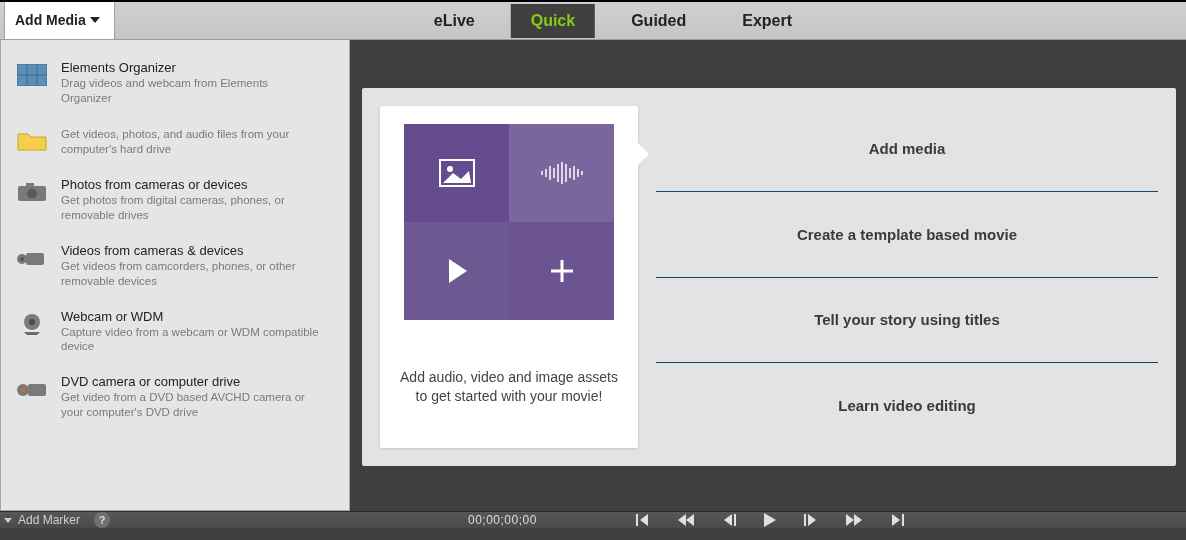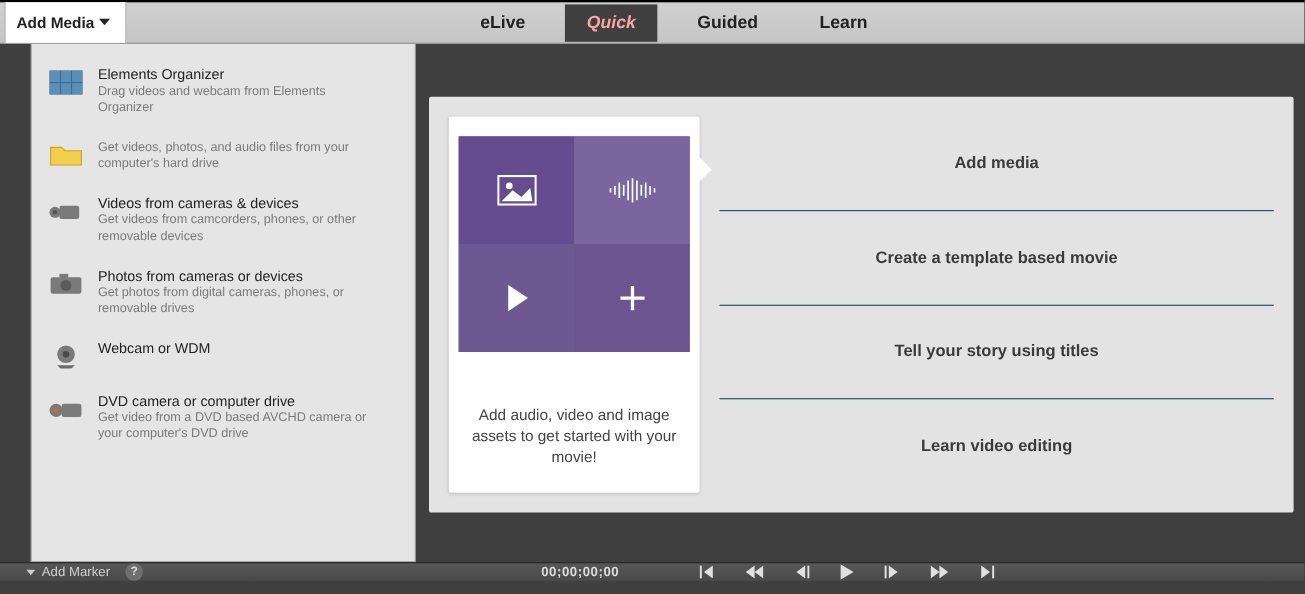--- a/index.html
+++ b/index.html
@@ -44,33 +44,31 @@
   }
   .mode-tab {
     font-weight: bold;
     font-size: 16px;
     color: #222;
     padding: 8px 20px;
     cursor: pointer;
   }
   .mode-tab.active {
     background: #3f3f3f;
-    color: #fca5a5;
-    font-style: italic;
+    color: #84cc16;
   }
 
   .workspace { display: flex; height: 471px; }
 
   .dropdown {
     width: 350px;
     background: #e5e5e5;
     border: 1px solid #a8a8a8;
     border-top: none;
     padding: 10px 0;
-    margin-left: 28px;
   }
   .menu-item {
     display: flex;
     gap: 12px;
     padding: 10px 14px;
     cursor: pointer;
   }
   .menu-icon {
     width: 34px; height: 26px; flex-shrink: 0;
     display: flex; align-items: center; justify-content: center;
@@ -87,21 +85,21 @@
   }
   .quick-panel {
     background: #e3e3e3;
     border-radius: 2px;
     height: 378px;
     display: flex;
     padding: 18px;
     gap: 18px;
   }
   .card-left {
-    width: 228px;
+    width: 258px;
     background: #fff;
     border-radius: 2px;
     padding: 18px 14px 10px 14px;
     display: flex;
     flex-direction: column;
     align-items: center;
     box-shadow: 0 1px 3px rgba(0,0,0,0.15);
     position: relative;
   }
   .card-left::after {
@@ -153,58 +151,58 @@
   .option-row:first-child { border-top:none; }
 
   .bottombar {
     height: 17px;
     background: linear-gradient(#575757,#4a4a4a);
     border-top:1px solid #2a2a2a;
     display:flex;
     align-items:center;
     color:#d0d0d0;
     font-size:12px;
-    padding: 0 24px;
+    padding: 0 4px;
     position:relative;
   }
   .marker-caret {
     width:0;height:0;
     border-left:4px solid transparent;
     border-right:4px solid transparent;
     border-top:5px solid #ccc;
     margin-right:6px;
   }
   .help-circle {
     width:16px;height:16px;border-radius:50%;
     background:#6f6f6f;color:#ddd;font-size:11px;font-weight:bold;
     display:flex;align-items:center;justify-content:center;margin-left:14px;
     cursor:pointer;
   }
   .timecode {
-    position:absolute; left:492px; color:#ddd; font-size:12px; letter-spacing:0.5px;font-weight:bold;
+    position:absolute; left:468px; color:#ddd; font-size:12px; letter-spacing:0.5px;
   }
   .transport {
     position:absolute; left:636px; display:flex; gap:28px; align-items:center;
   }
   .tbtn { color:#e0e0e0; cursor:pointer; display:flex; align-items:center; }
   svg { display:block; }
 </style>
 </head>
 <body>
 
 <div class="topbar">
   <div class="add-media-btn">
     <span>Add Media</span>
     <span class="caret-down"></span>
   </div>
   <div class="mode-tabs">
     <div class="mode-tab"><span>eLive</span></div>
     <div class="mode-tab active"><span>Quick</span></div>
     <div class="mode-tab"><span>Guided</span></div>
-    <div class="mode-tab"><span>Learn</span></div>
+    <div class="mode-tab"><span>Expert</span></div>
   </div>
 </div>
 
 <div class="workspace">
 
   <div class="dropdown">
 
     <div class="menu-item">
       <div class="menu-icon">
         <svg width="30" height="22">
@@ -226,56 +224,57 @@
             <path d="M1 5 L1 20 L29 20 L29 7 L14 7 L11 4 L1 4 Z" fill="#f3cf4a" stroke="#c7a42a"></path>
           </svg>
       </div>
       <div class="menu-text">
         <div class="menu-desc">Get videos, photos, and audio files from your computer's hard drive</div>
       </div>
     </div>
 
     <div class="menu-item">
       <div class="menu-icon">
+        <svg width="30" height="22">
+            <rect x="1" y="5" width="28" height="15" rx="2" fill="#7a7a7a"></rect>
+            <circle cx="15" cy="12.5" r="5" fill="#5a5a5a"></circle>
+            <rect x="9" y="2" width="8" height="4" fill="#7a7a7a"></rect>
+          </svg>
+      </div>
+      <div class="menu-text">
+        <div class="menu-title">Photos from cameras or devices</div>
+        <div class="menu-desc">Get photos from digital cameras, phones, or removable drives</div>
+      </div>
+    </div>
+
+    <div class="menu-item">
+      <div class="menu-icon">
         <svg width="32" height="22">
             <rect x="10" y="6" width="18" height="12" rx="2" fill="#7a7a7a"></rect>
             <circle cx="6" cy="12" r="5" fill="#7a7a7a"></circle>
             <circle cx="6" cy="12" r="2" fill="#555"></circle>
           </svg>
       </div>
       <div class="menu-text">
         <div class="menu-title">Videos from cameras &amp; devices</div>
         <div class="menu-desc">Get videos from camcorders, phones, or other removable devices</div>
       </div>
     </div>
 
     <div class="menu-item">
       <div class="menu-icon">
-        <svg width="30" height="22">
-            <rect x="1" y="5" width="28" height="15" rx="2" fill="#7a7a7a"></rect>
-            <circle cx="15" cy="12.5" r="5" fill="#5a5a5a"></circle>
-            <rect x="9" y="2" width="8" height="4" fill="#7a7a7a"></rect>
-          </svg>
-      </div>
-      <div class="menu-text">
-        <div class="menu-title">Photos from cameras or devices</div>
-        <div class="menu-desc">Get photos from digital cameras, phones, or removable drives</div>
-      </div>
-    </div>
-
-    <div class="menu-item">
-      <div class="menu-icon">
         <svg width="30" height="24">
             <circle cx="15" cy="10" r="8" fill="#7a7a7a"></circle>
             <circle cx="15" cy="10" r="3" fill="#4a4a4a"></circle>
             <path d="M7 20 L23 20 L20 23 L10 23 Z" fill="#6a6a6a"></path>
           </svg>
       </div>
       <div class="menu-text">
         <div class="menu-title">Webcam or WDM</div>
+        <div class="menu-desc">Capture video from a webcam or WDM compatible device</div>
       </div>
     </div>
 
     <div class="menu-item">
       <div class="menu-icon">
         <svg width="32" height="22">
             <rect x="12" y="6" width="18" height="12" rx="2" fill="#7a7a7a"></rect>
             <circle cx="7" cy="12" r="6" fill="#7a7a7a"></circle>
             <circle cx="7" cy="12" r="2.5" fill="#c26a3a"></circle>
           </svg>

